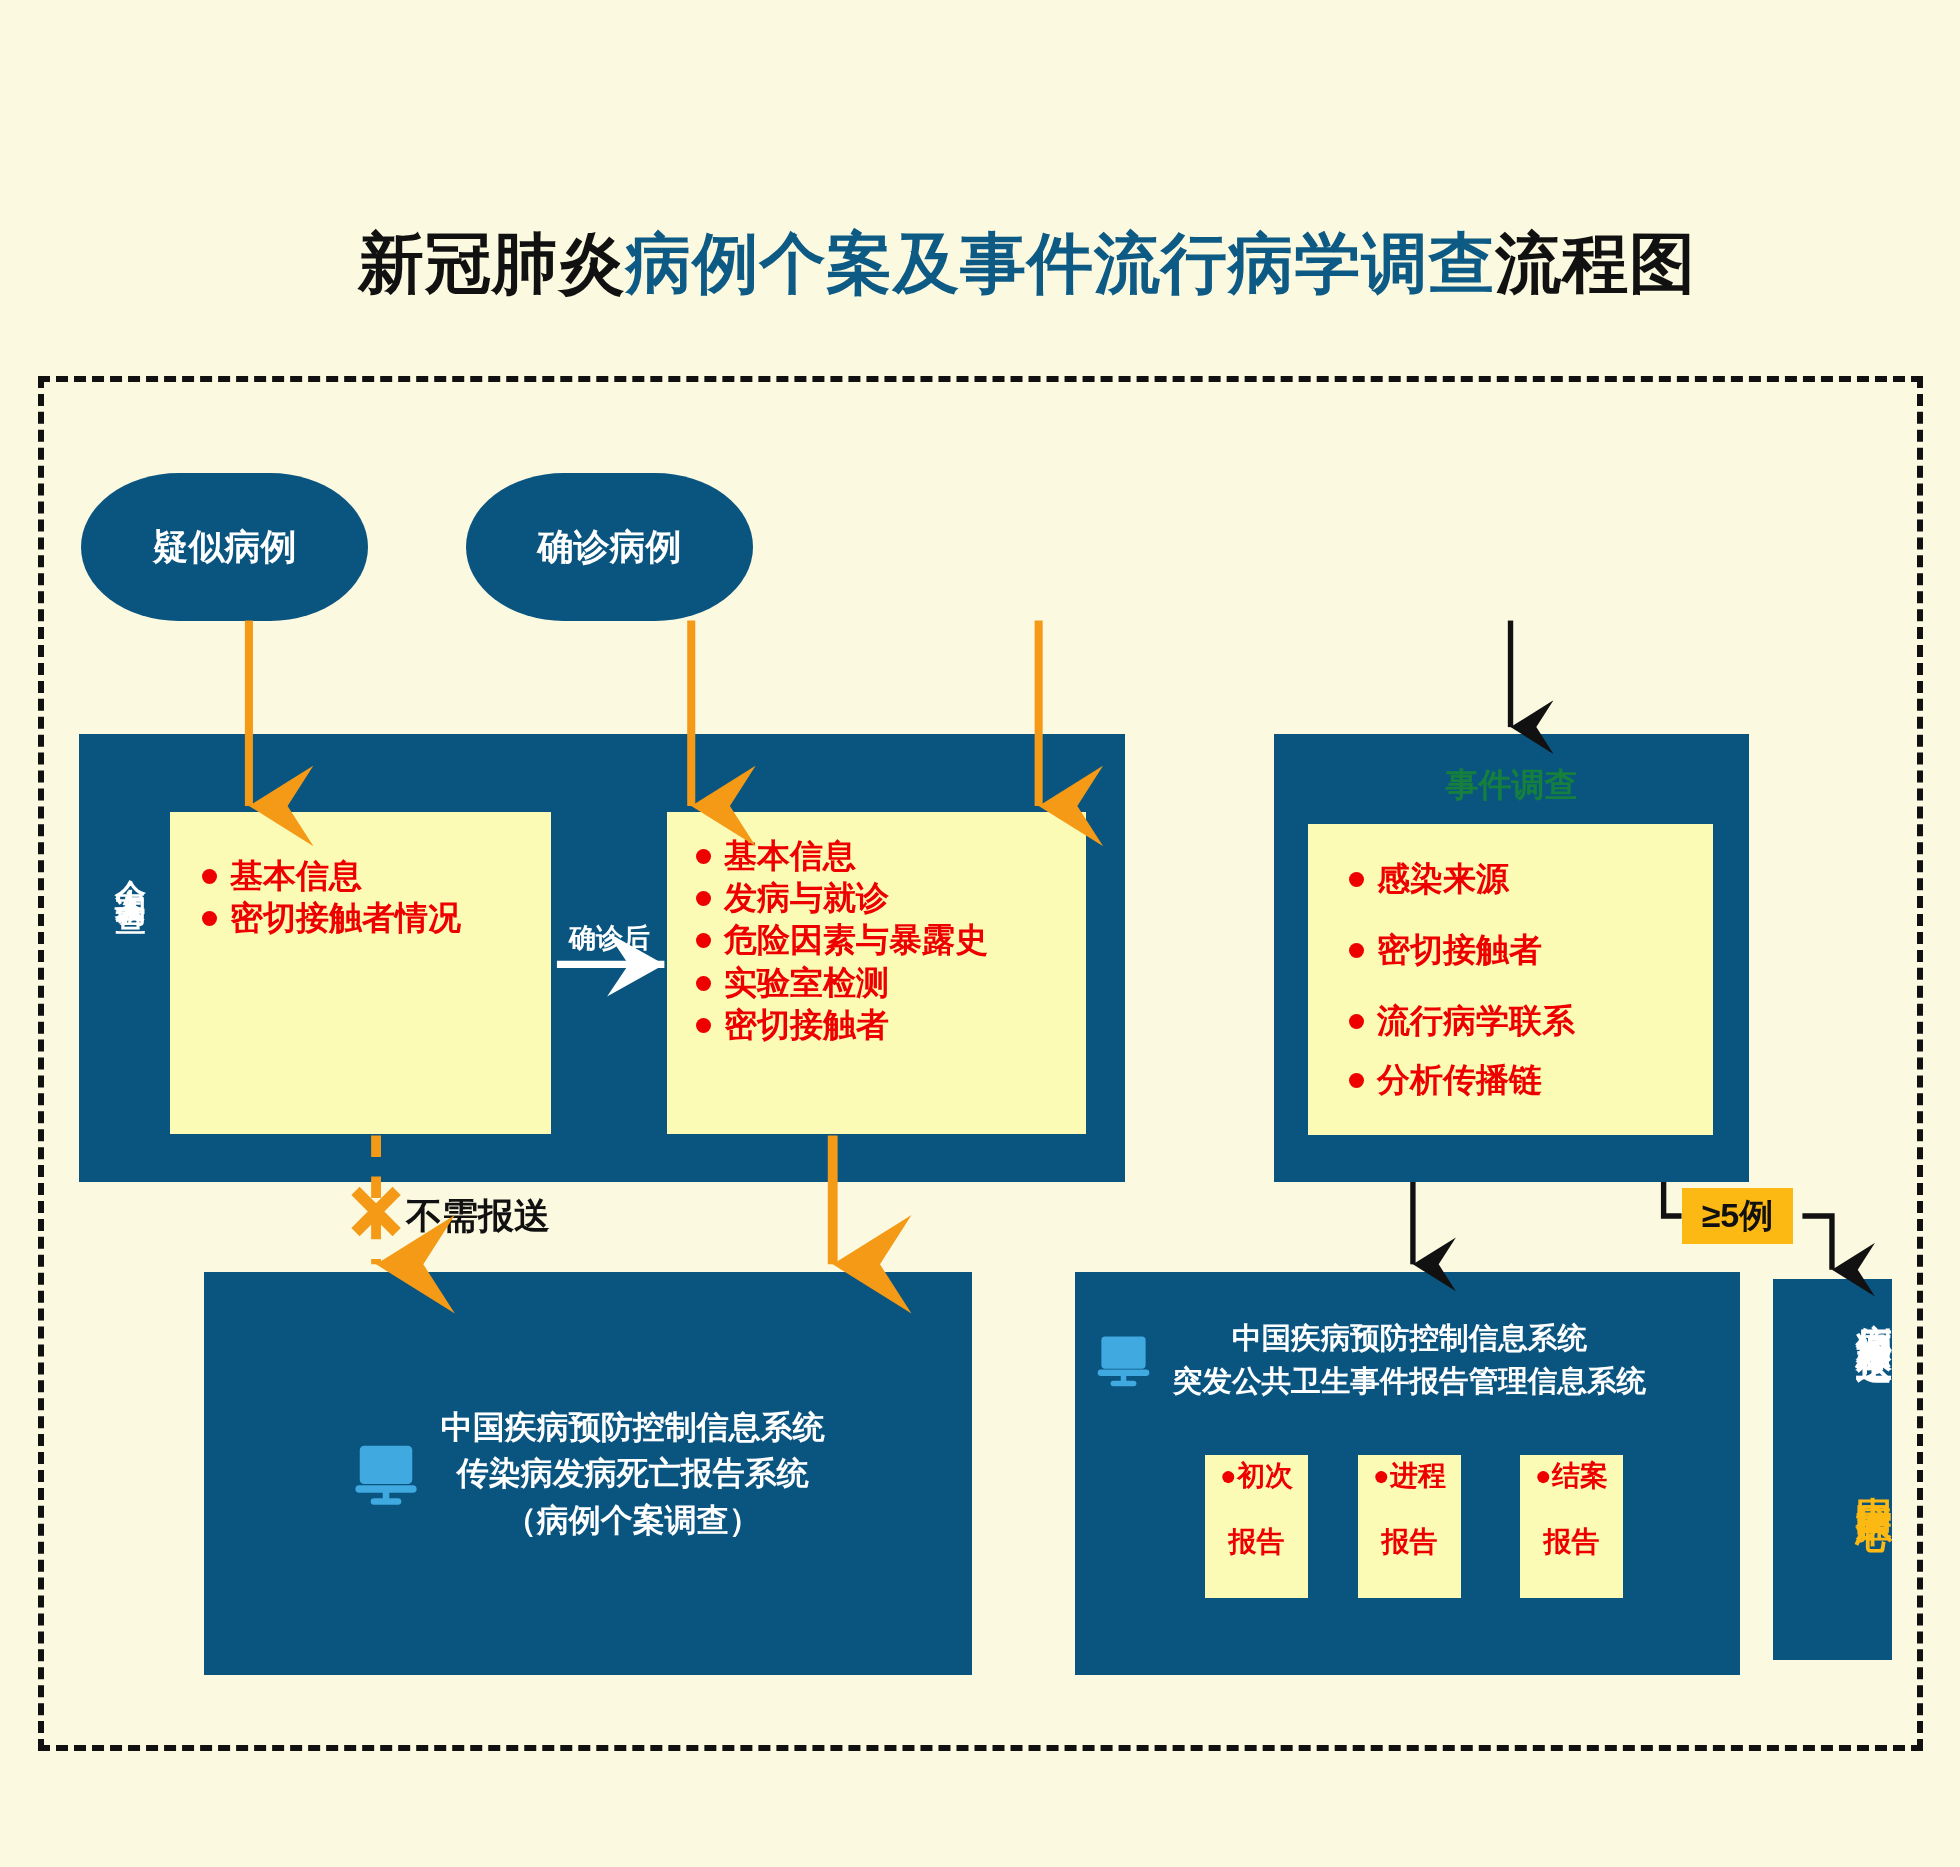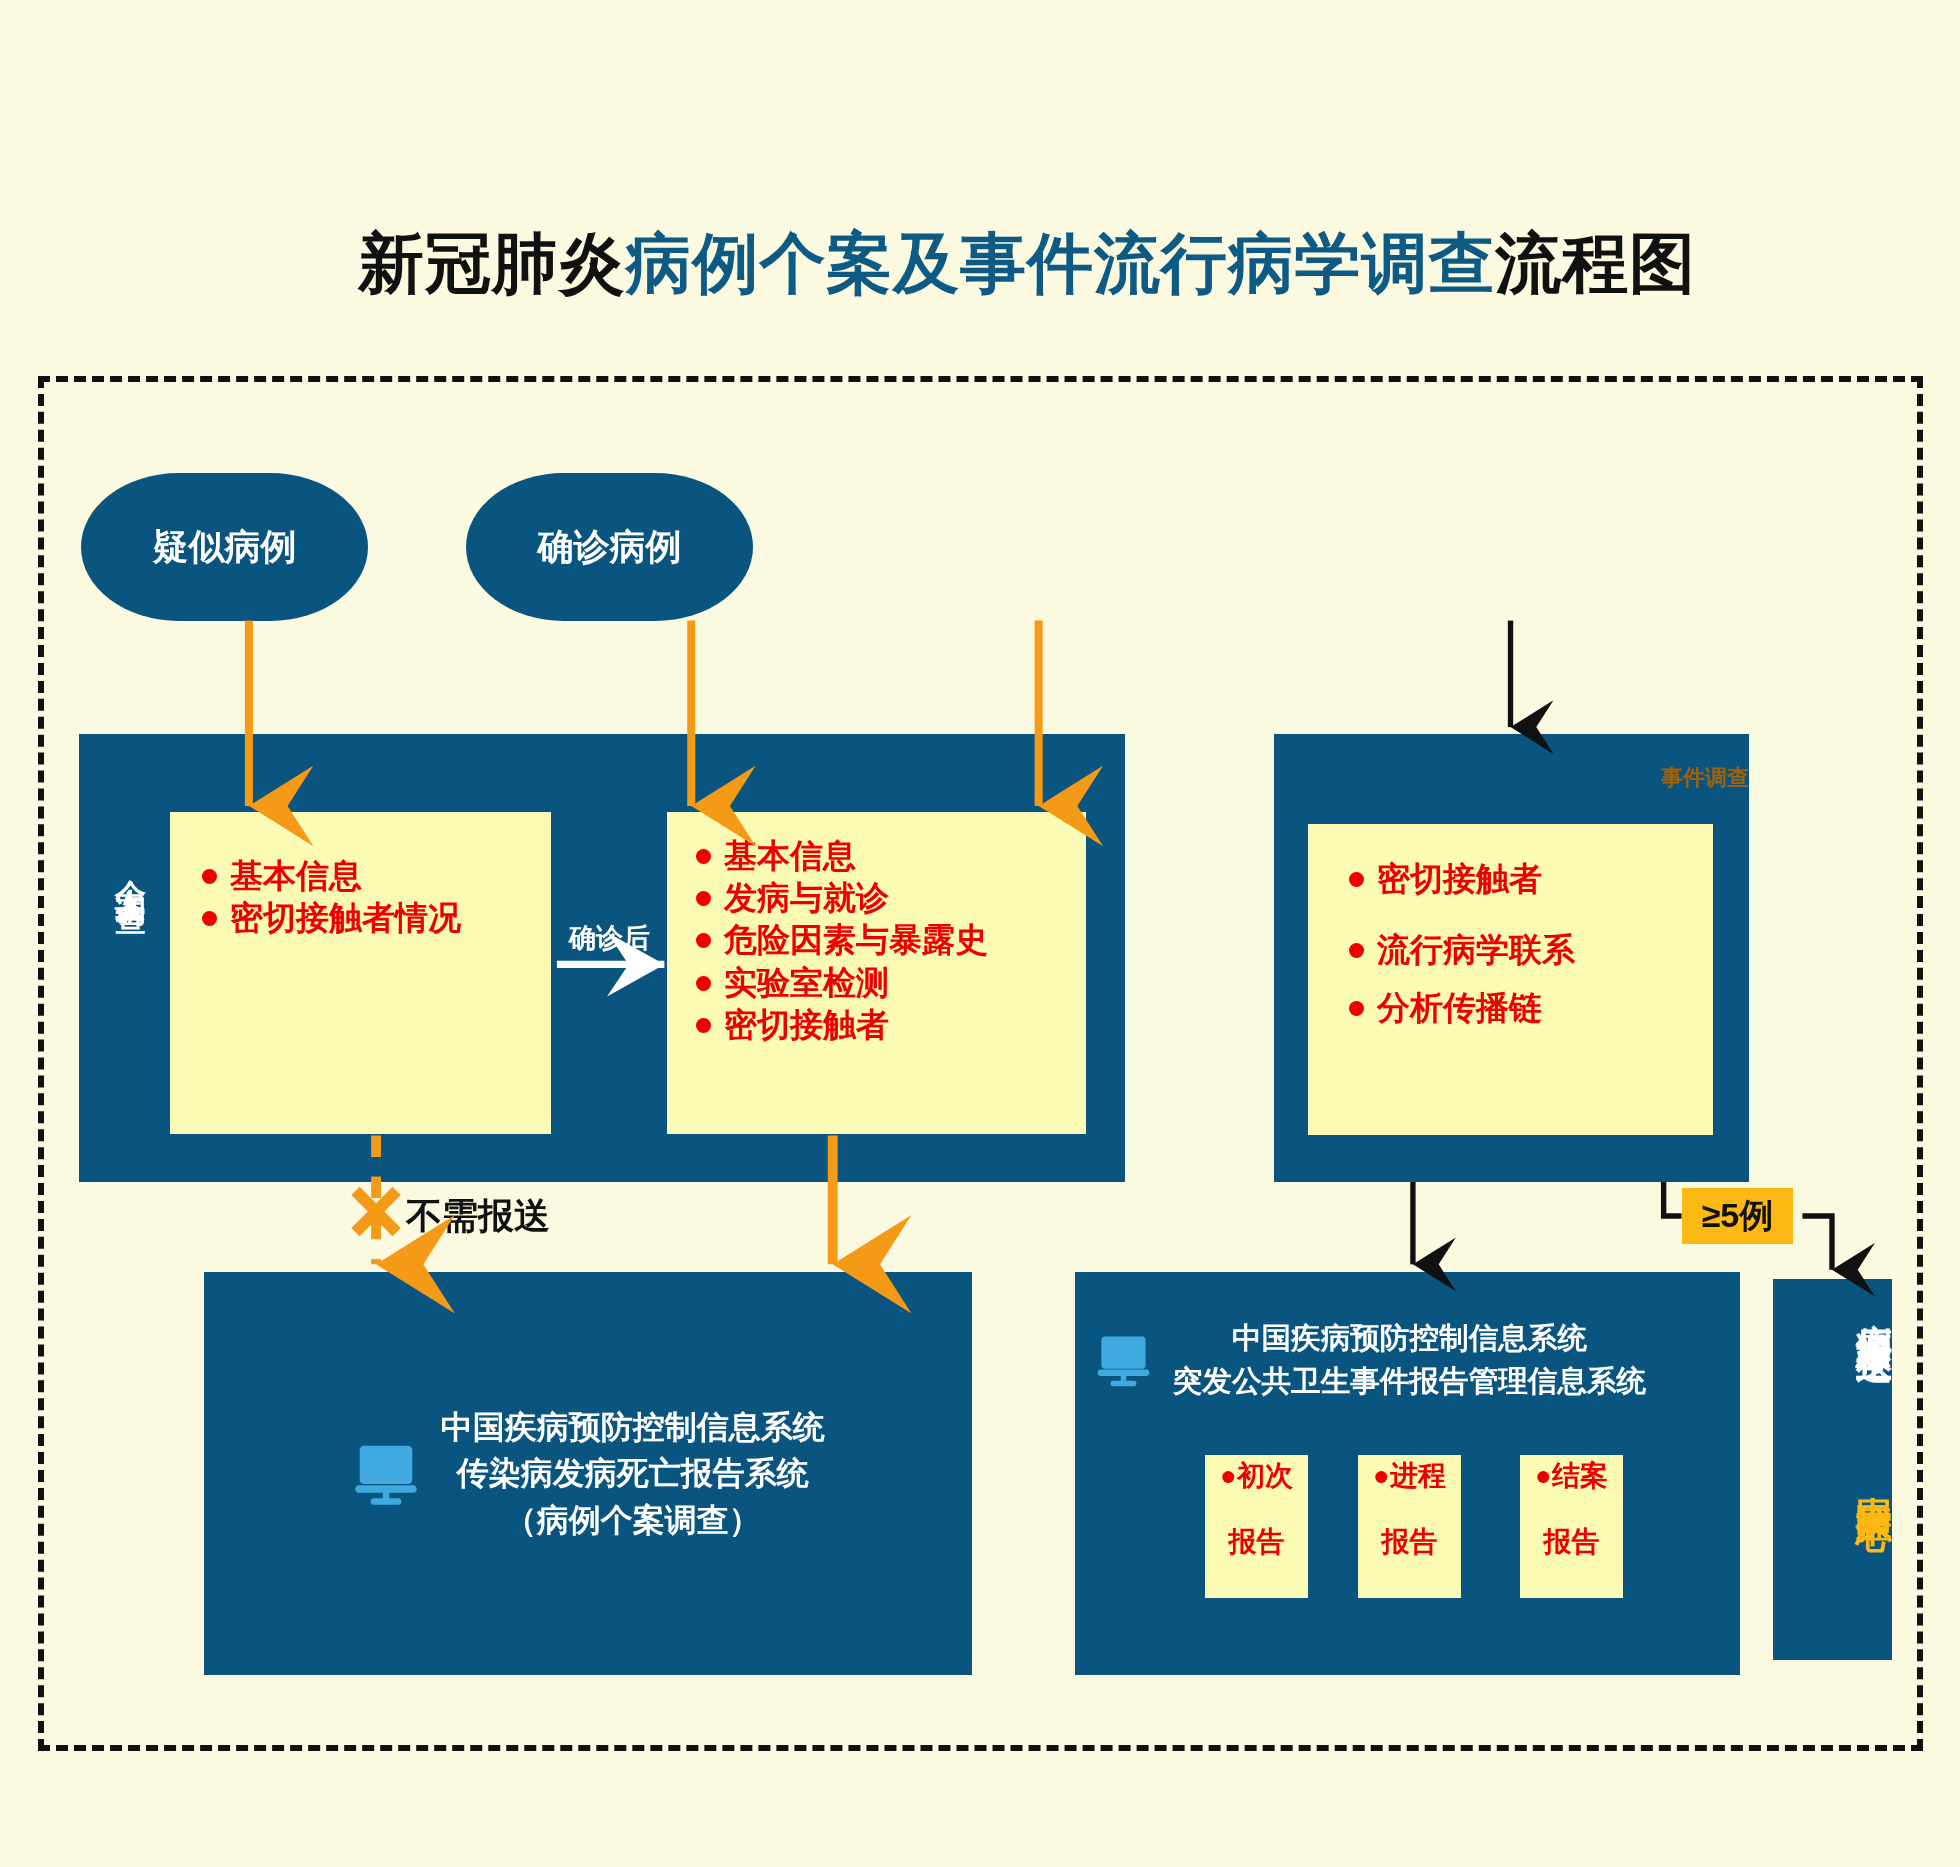--- a/index.html
+++ b/index.html
@@ -61,22 +61,22 @@
   }
 
   
   .vlabel{
     position:absolute;color:#ffffff;font-size:31px;font-weight:bold;
     writing-mode:vertical-rl;text-orientation:upright;
     letter-spacing:8px;line-height:1;
   }
 
   .panel-title{
-    position:absolute;color:#a16207;font-size:22px;font-weight:bold;
-    text-align:right;width:100%;
+    position:absolute;color:#15803d;font-size:33px;font-weight:bold;
+    text-align:center;width:100%;
   }
 
   
   svg.lines{position:absolute;left:0;top:0;width:1960px;height:1867px;pointer-events:none;}
 
   .arrow-label{
     position:absolute;color:#ffffff;font-size:27px;font-weight:bold;
     white-space:nowrap;
   }
   .note-label{
@@ -161,20 +161,21 @@
       <li>密切接触者</li>
     </ul>
   </div>
 
   <div class="panel" style="left:1274px;top:734px;width:475px;height:448px;"></div>
 
   <div class="panel-title" style="left:1274px;top:763px;width:475px;">事件调查</div>
 
   <div class="ybox" style="left:1308px;top:824px;width:405px;height:311px;padding:34px 0 0 39px;">
     <ul style="line-height:1.0;">
+      <li style="margin-bottom:29px;">感染来源</li>
       <li style="margin-bottom:29px;">密切接触者</li>
       <li style="margin-bottom:16px;">流行病学联系</li>
       <li>分析传播链</li>
     </ul>
   </div>
 
   <div class="note-label" style="left:406px;top:1192px;">不需报送</div>
 
   <div class="badge" style="left:1682px;top:1188px;width:111px;height:56px;">≥5例</div>
 

